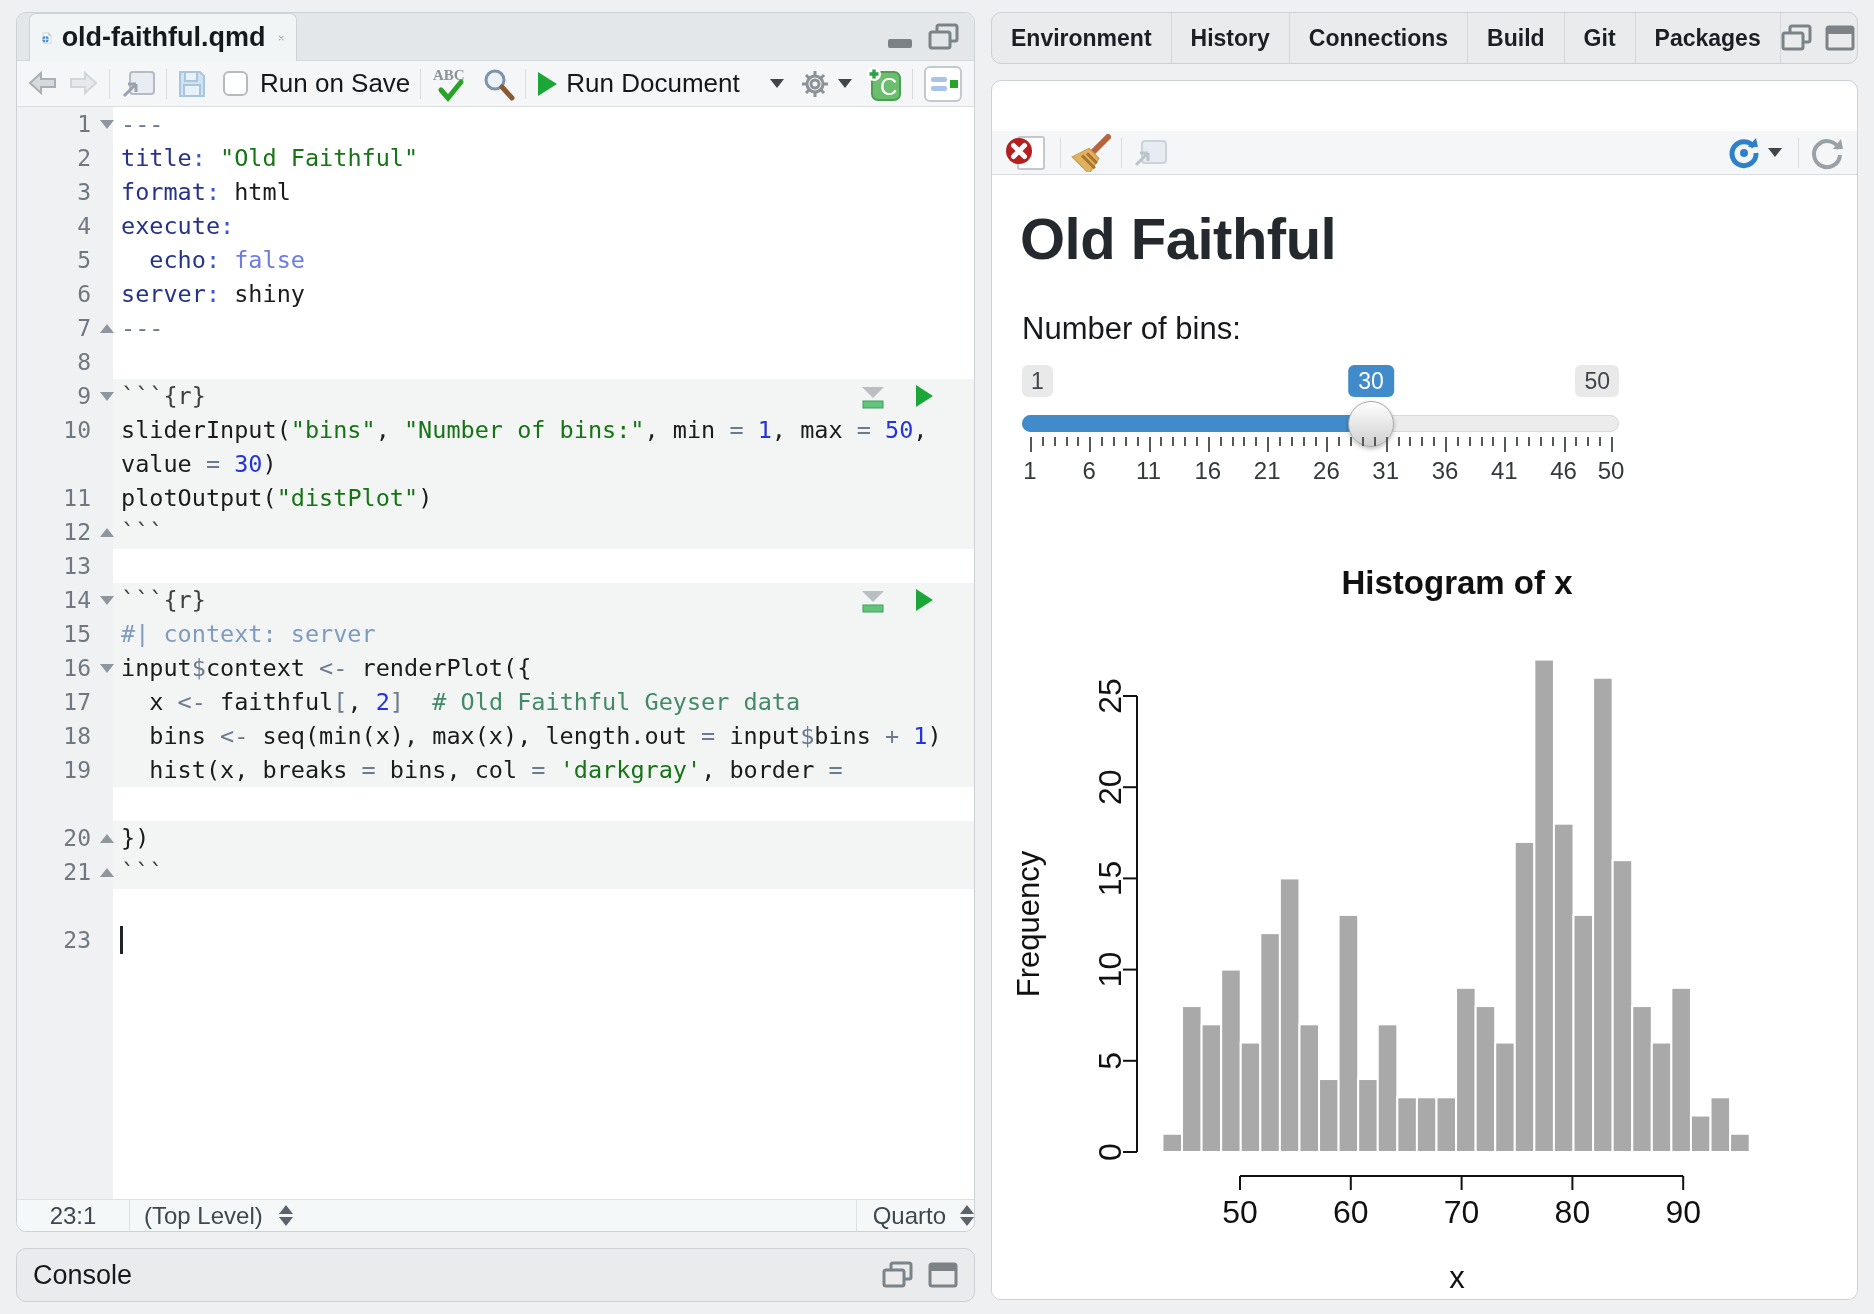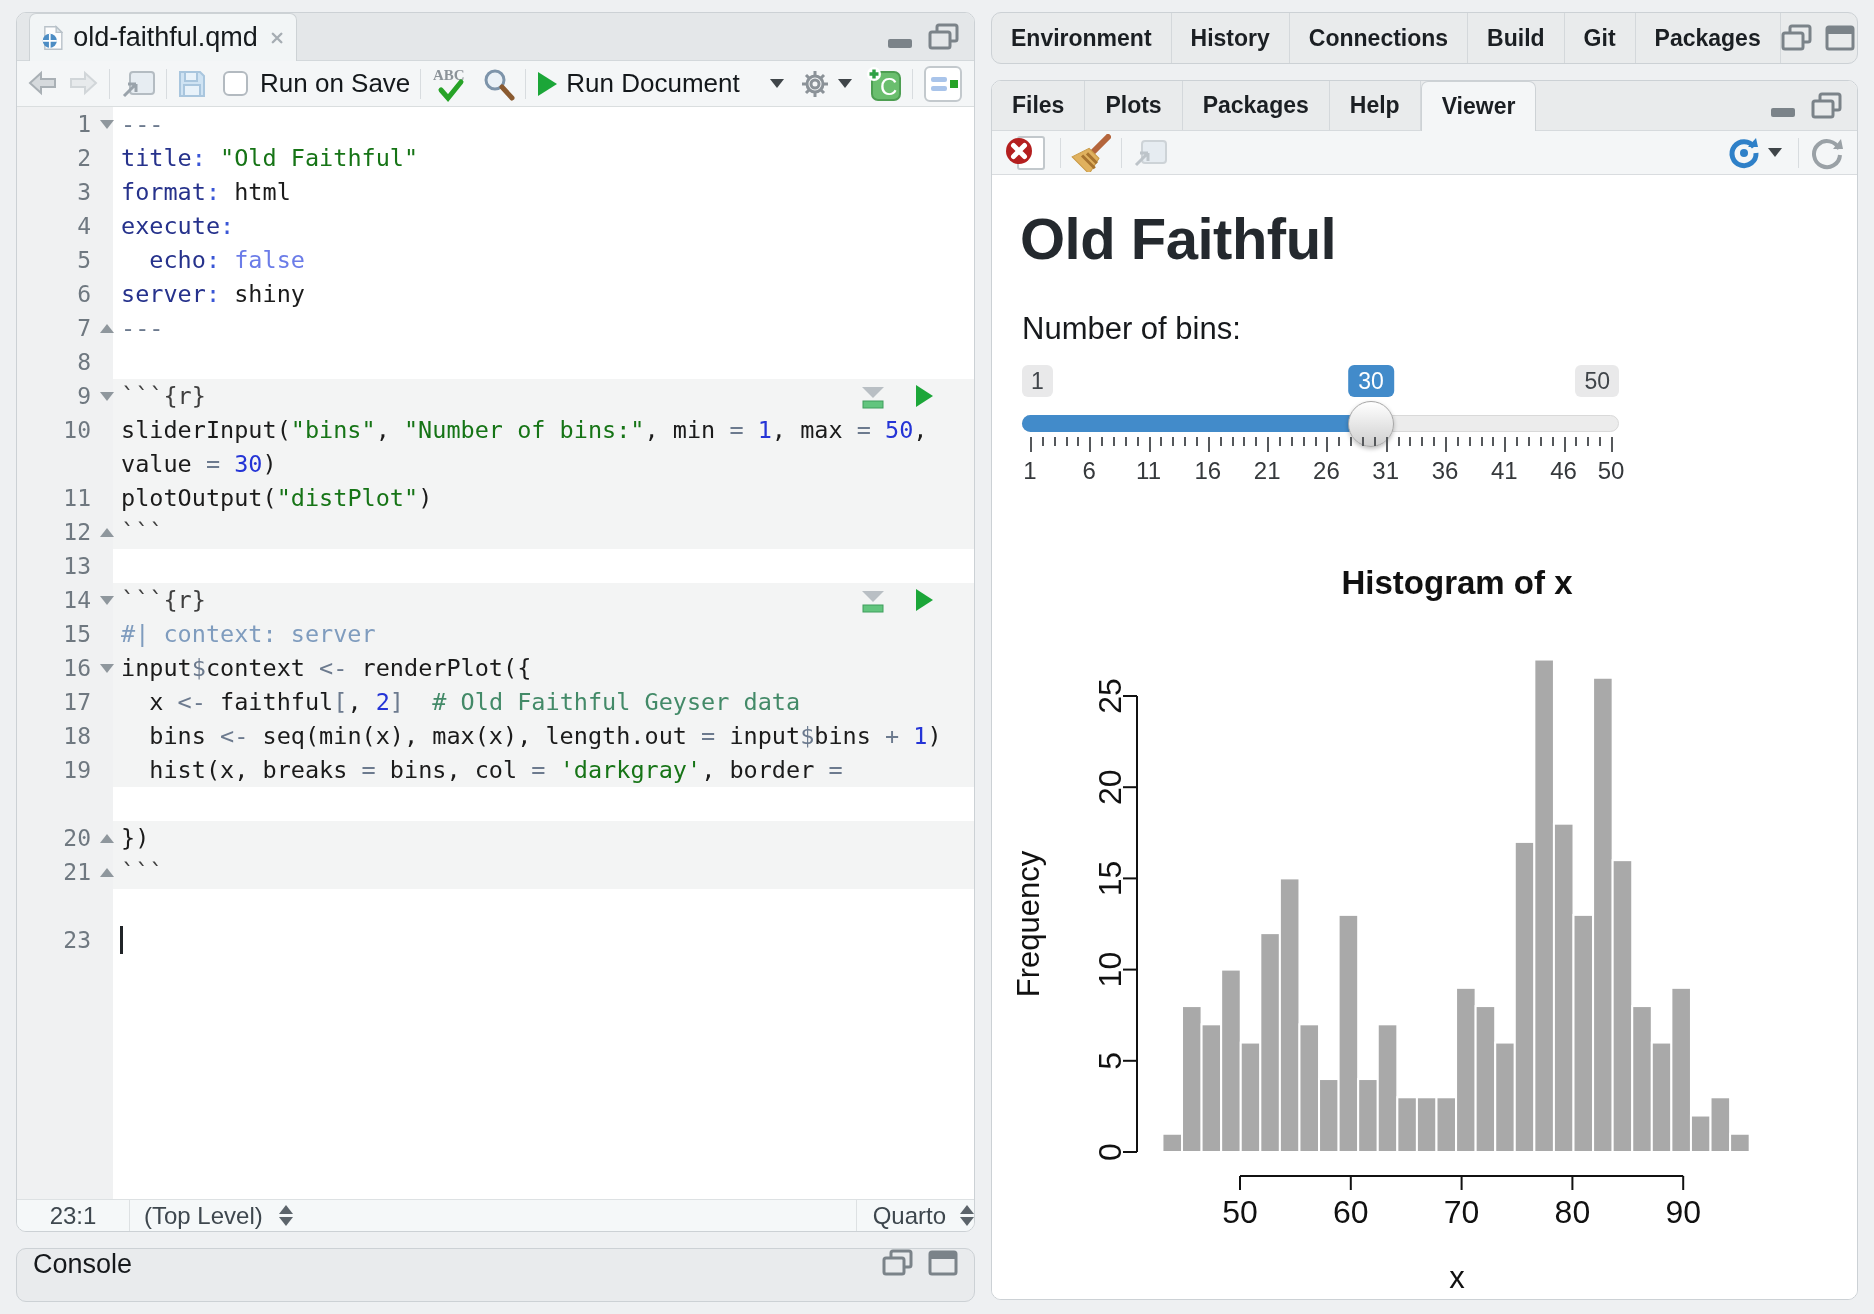--- a/index.html
+++ b/index.html
@@ -3,21 +3,21 @@
 <meta charset="utf-8">
 <style>
   * { margin:0; padding:0; box-sizing:border-box; }
   html,body { width:1874px; height:1314px; overflow:hidden; }
   body { background:#eef0f2; font-family:"Liberation Sans", sans-serif; position:relative; }
   .pane { position:absolute; background:#fff; border:1px solid #ccd1d5; border-radius:10px; overflow:hidden; }
 
   
   #editor-pane { left:16px; top:12px; width:959px; height:1220px; background:#f4f6f7; }
   .etabstrip { position:absolute; left:0; top:0; right:0; height:48px; background:#e4e7e9; border-bottom:1px solid #d3d8db; }
-  .etab { position:absolute; left:12px; top:0; height:48px; width:268px; background:#f2f5f6; border:1px solid #cdd2d5; border-bottom:none; border-radius:7px 7px 0 0; display:flex; align-items:center; padding:0 12px; }
+  .etab { position:absolute; left:12px; top:0; height:48px; width:268px; background:#f2f5f6; border:1px solid #cdd2d5; border-bottom:none; border-radius:7px 7px 0 0; display:flex; align-items:center; padding:0 12px;font-weight:bold; }
   .etab-label { font-size:27px; color:#161a1d; margin:0 12px 0 10px; white-space:nowrap; }
   .closex { color:#9aa2a8; font-size:24px; font-weight:bold; line-height:1; }
   .winbtns { position:absolute; right:14px; top:0; height:48px; display:flex; align-items:center; gap:12px; }
   .etoolbar { position:absolute; left:0; top:48px; right:0; height:46px; background:#f4f6f7; border-bottom:1px solid #dadedf; display:flex; align-items:center; padding:0 10px; }
   .tbsep { width:1px; height:30px; background:#d8dcdf; margin:0 10px; flex:0 0 auto; }
   .tbtxt { font-size:26px; color:#14181b; white-space:nowrap; }
   .tbgap { width:8px; flex:0 0 auto; }
   .caret { width:0; height:0; border-left:7px solid transparent; border-right:7px solid transparent; border-top:9px solid #3f4549; margin:0 6px; }
   .cbbox { width:25px; height:25px; background:#fff; border:2px solid #b3bac0; border-radius:6px; margin-right:12px; }
 
@@ -49,21 +49,21 @@
   .stat-scope { margin:0 10px 0 14px; }
   .updown { display:inline-flex; flex-direction:column; gap:3px; vertical-align:middle; margin-left:6px; }
   .updown i { width:0; height:0; border-left:7px solid transparent; border-right:7px solid transparent; display:block; }
   .updown .u { border-bottom:9px solid #5c646b; }
   .updown .d { border-top:9px solid #5c646b; }
   .stat-right { margin-left:auto; display:flex; align-items:center; }
   .stat-mode { margin:0 8px 0 16px; }
 
   
   #console-pane { left:16px; top:1248px; width:959px; height:54px; background:#e9ebed; border:1px solid #ccd1d5; }
-  .console-inner { display:flex; align-items:flex-start; height:100%; padding:0 16px;gap:10px; }
+  .console-inner { display:flex; align-items:center; height:100%; padding:0 16px;gap:10px; }
   .console-title { font-size:27px; color:#16191c; }
   .console-icons { margin-left:auto; display:flex; gap:14px; align-items:center; }
 
   
   #topright-pane { left:991px; top:12px; width:867px; height:52px; background:#e9ebec; }
   .ttabs { display:flex; align-items:stretch; height:100%; }
   .ttab { display:flex; align-items:center; padding:0 19px; font-size:23px; font-weight:bold; color:#1b1f23; border-right:1px solid #d4d8db; white-space:nowrap; }
   .ttab-icons { margin-left:auto; display:flex; align-items:center; gap:12px; padding-right:14px; }
 
   
@@ -282,38 +282,20 @@
         </svg>
         <svg class="icon" width="30" height="26" viewBox="0 0 30 26">
           <rect x="2" y="2" width="26" height="22" rx="2" fill="none" stroke="#7b8389" stroke-width="3"></rect>
           <rect x="2" y="2" width="26" height="7" fill="#7b8389"></rect>
         </svg>
       </div>
     </div>
 </section>
 
 <section class="pane" id="br-pane">
-  <div class="btabstrip">
-    <div class="btabs" id="br-tabs">
-        <div class="btab">Files</div>
-        <div class="btab">Plots</div>
-        <div class="btab">Packages</div>
-        <div class="btab">Help</div>
-        <div class="btab active">Viewer</div>
-        <div class="btab-icons">
-          <svg class="icon" width="30" height="26" viewBox="0 0 30 26">
-            <rect x="2" y="15" width="24" height="9" rx="2" fill="#7b8389"></rect>
-          </svg>
-          <svg class="icon" width="32" height="28" viewBox="0 0 32 28">
-            <rect x="9" y="2" width="20" height="16" rx="2" fill="none" stroke="#7b8389" stroke-width="3"></rect>
-            <rect x="2" y="9" width="20" height="16" rx="2" fill="#e9ebec" stroke="#7b8389" stroke-width="3"></rect>
-          </svg>
-        </div>
-      </div>
-  </div>
   <div class="vtoolbar">
     <svg class="icon" width="46" height="38" viewBox="0 0 46 38">
         <rect x="14" y="3" width="26" height="32" rx="2" fill="#fff" stroke="#c2c8cc" stroke-width="2"></rect>
         <circle cx="15" cy="17" r="13" fill="#b41f1f"></circle>
         <path d="M9.5 11.5 L20.5 22.5 M20.5 11.5 L9.5 22.5" stroke="#fff" stroke-width="5" stroke-linecap="round"></path>
       </svg>
     <span class="tbsep"></span>
     <svg class="icon" width="40" height="38" viewBox="0 0 40 38">
         <path d="M37 3 L22 18" stroke="#b4653c" stroke-width="6" stroke-linecap="round"></path>
         <path d="M10 16 L24 16 L28 34 L4 34 Z" fill="#e0b15e" stroke="#c89a46" stroke-width="1" transform="rotate(45 16 25)"></path>

